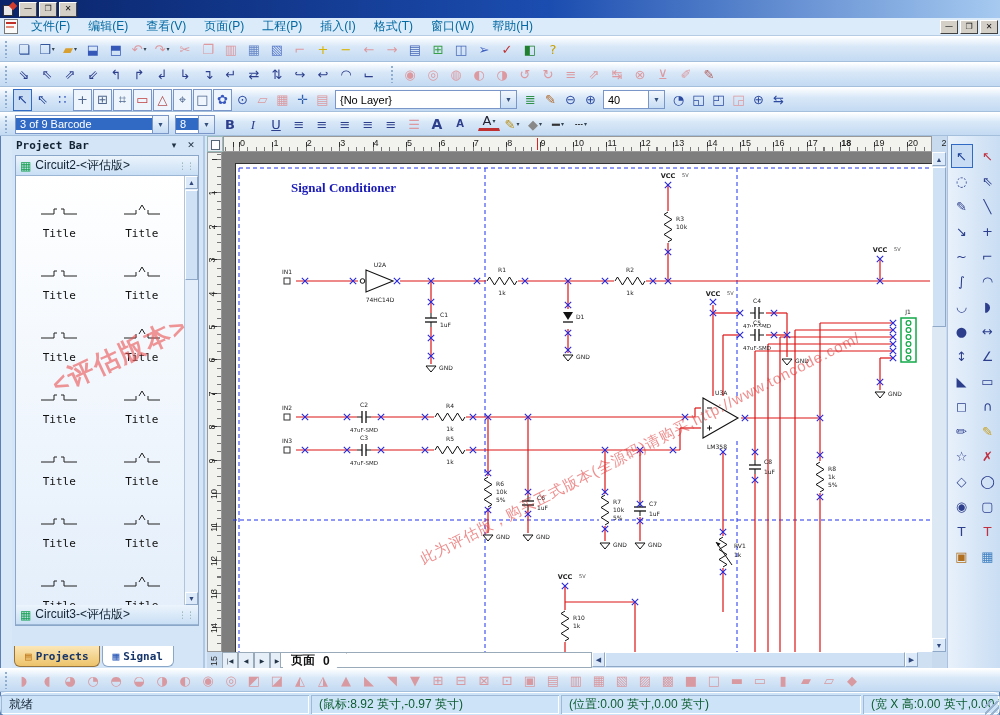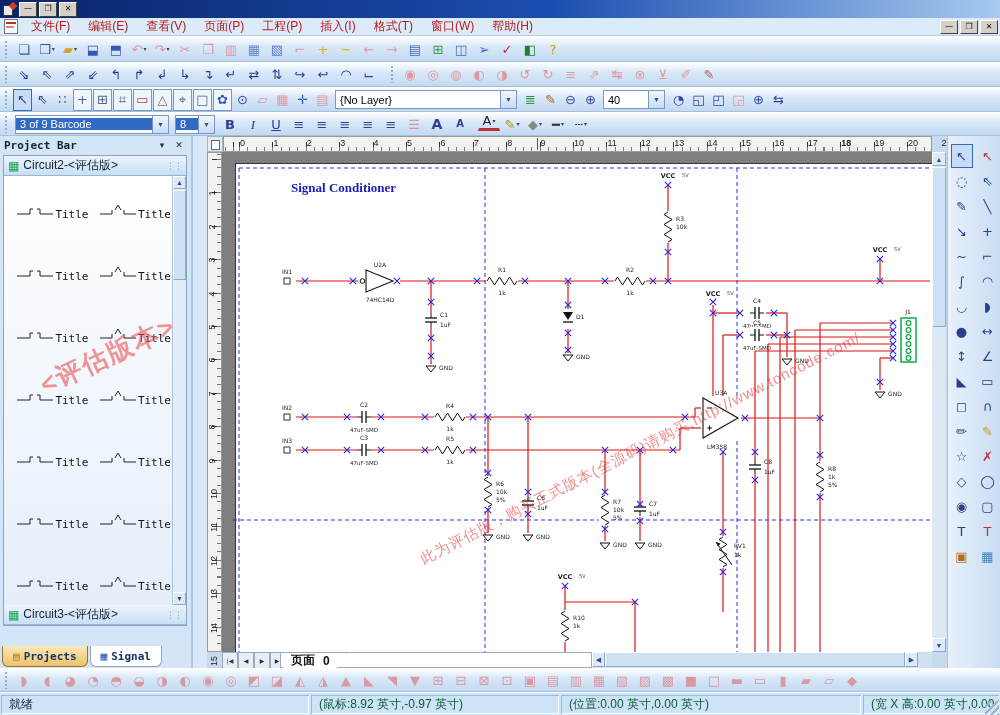--- a/index.html
+++ b/index.html
@@ -17,21 +17,21 @@
     flex:1;white-space:nowrap;overflow:hidden;}
   .wbtns{display:flex;gap:2px;}
   .wbtns .tbi{width:16px;height:13px;background:#d4d0c8;border:1px solid;border-color:#fff #404040 #404040 #fff;
     color:#111;font-size:8px;margin:0;}
   
   .menubar{position:absolute;left:0;top:18px;width:100%;height:18px;background:#dcebfa;
     border-bottom:1px solid #b6cce4;display:flex;align-items:center;padding:0 2px;box-sizing:border-box;}
   .mdiicon{width:12px;height:13px;background:#fafafa;border:1px solid #777;margin:0 4px 0 2px;position:relative;}
   .mdiicon::after{content:"";position:absolute;left:1px;top:2px;right:1px;height:2px;background:#c03028;}
   .mdiicon::before{content:"";position:absolute;left:1px;top:6px;right:3px;height:2px;background:#e08878;}
-  .menubar .mi{padding:1px 9px;font-size:12px;color:#b91c1c;cursor:default;}
+  .menubar .mi{padding:1px 9px;font-size:12px;color:#0369a1;cursor:default;}
   .menubar .sp{flex:1;}
   .menubar .wbtns .tbi{height:12px;}
   
   .toolbar{position:absolute;left:0;width:100%;display:flex;align-items:center;
     background:linear-gradient(#fdfeff,#d9e8f8 40%,#c3daf2);
     border-top:1px solid #fff;border-bottom:1px solid #a4bfdc;box-sizing:border-box;padding:0 2px;}
   .row1{top:36px;height:26px;} .row2{top:62px;height:25px;}
   .row3{top:87px;height:25px;} .row4{top:112px;height:24px;}
   .grip{width:4px;height:17px;margin:0 4px 0 2px;flex:0 0 auto;
     background:repeating-linear-gradient(180deg,#8fadd0 0 2px,transparent 2px 4px);
@@ -51,36 +51,36 @@
   .combo{height:19px;background:#fff;border:1px solid #7a96c8;display:flex;align-items:center;
     font-size:11px;margin:0 3px;flex:0 0 auto;box-sizing:border-box;}
   .combo .val{padding:0 4px;white-space:nowrap;overflow:hidden;flex:1;}
   .combo .val.hl{background:#316ac5;color:#fff;}
   .combo .cbtn{width:15px;align-self:stretch;border-left:1px solid #7a96c8;
     background:linear-gradient(#f2f7fd,#c6dcf4);display:flex;align-items:center;justify-content:center;
     font-size:7px;color:#34507c;}
   
   .main{position:absolute;left:0;top:136px;width:100%;height:532px;}
   
-  .lpanel{position:absolute;left:0;top:0;width:193px;height:532px;background:#d3e5f6;
+  .lpanel{position:absolute;left:12px;top:0;width:193px;height:532px;background:#d3e5f6;
     border-right:2px solid #b0c8e2;box-sizing:border-box;}
   .lp-head{height:18px;display:flex;align-items:center;padding:0 4px;
     font:bold 11px "DejaVu Sans Mono",monospace;color:#123;}
   .lp-head .sp{flex:1;}
   .lp-head .tbi{width:14px;height:13px;font-size:9px;color:#234;}
   .lp-box{position:absolute;left:3px;top:19px;right:4px;bottom:42px;background:#fff;
     border:1px solid #8aa6c8;overflow:hidden;}
   .cirbar{height:19px;background:linear-gradient(#ecf4fc,#c9dff5);border-bottom:1px solid #9ab6d4;
     display:flex;align-items:center;font-size:12px;color:#123;padding:0 4px;gap:4px;}
   .cirbar .cicon{font-size:12px;color:#14a050;line-height:1;}
   .cirbar .sp{flex:1;} .cirbar .dots{color:#8aa;font-size:9px;letter-spacing:-1px;}
   .plist{position:absolute;left:0;top:20px;right:13px;bottom:20px;overflow:hidden;
     background:linear-gradient(#ffffff,#e4effb);}
   .pgrid{display:grid;grid-template-columns:1fr 1fr;padding:6px 2px;}
-  .pcell{height:62px;display:flex;flex-direction:row;align-items:center;justify-content:flex-end;
+  .pcell{height:62px;display:flex;flex-direction:column;align-items:center;justify-content:flex-end;
     padding-bottom:4px;box-sizing:border-box;}
   .pcell .plabel{font:11px "DejaVu Sans Mono",monospace;color:#111;margin-top:6px;}
   .pvscroll{position:absolute;right:0;top:20px;bottom:20px;width:13px;background:#e4eefa;
     border-left:1px solid #b0c4dc;display:flex;flex-direction:column;}
   .cir3{position:absolute;left:0;right:0;bottom:0;}
   .sbtn{background:#dce9f8;border:1px solid;border-color:#fff #90a8c8 #90a8c8 #fff;
     color:#30487c;font-size:7px;display:flex;align-items:center;justify-content:center;
     width:13px;height:13px;box-sizing:border-box;flex:0 0 auto;}
   .sthumb{background:#cfe1f5;border:1px solid;border-color:#fff #90a8c8 #90a8c8 #fff;box-sizing:border-box;}
   .lp-wm{position:absolute;left:-6px;top:182px;width:220px;text-align:center;
@@ -131,21 +131,21 @@
   .hscroll .sbtn{height:15px;}
   .hscroll .sthumb{flex:1;}
   
   .rbox{position:absolute;left:947px;top:0;width:53px;height:532px;background:linear-gradient(90deg,#e8f1fb,#c9ddf3);
     border-left:1px solid #aac2de;box-sizing:border-box;padding-top:8px;}
   .rgrid{display:grid;grid-template-columns:1fr 1fr;justify-items:center;row-gap:1px;}
   .rgrid .tbi{width:20px;height:22px;}
   
   .btb{top:668px;height:24px;}
   .statusbar{position:absolute;left:0;top:692px;width:100%;height:23px;background:#cde4f8;
-    border-top:1px solid #fff;display:flex;align-items:stretch;font-size:12px;color:#123;}
+    border-top:1px solid #fff;display:flex;align-items:stretch;font-size:12px;color:#123;border-radius:7px;}
   .seg{display:flex;align-items:center;padding:0 8px;box-sizing: border-box;margin:2px 1px;
     box-shadow:inset 1px 1px 0 #9fb9d6,inset -1px -1px 0 #ffffff;white-space:nowrap;overflow:hidden;}
   .seg.grn{color:#0c5c30;}
   .s1{width:308px;} .s2{width:248px;} .s3{width:300px;} .s4{flex:1;}
   .rgrip{position:absolute;right:1px;bottom:1px;width:14px;height:14px;
     background:repeating-linear-gradient(135deg,transparent 0 3px,#9ab4d0 3px 5px);}
 </style>
 </head>
 <body>
 

